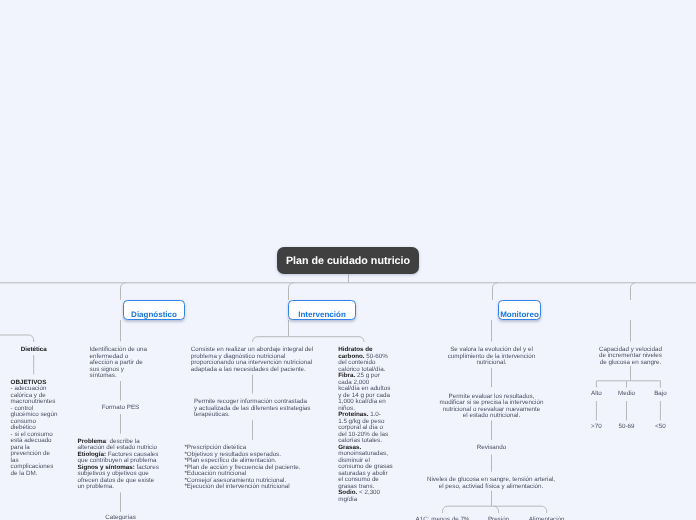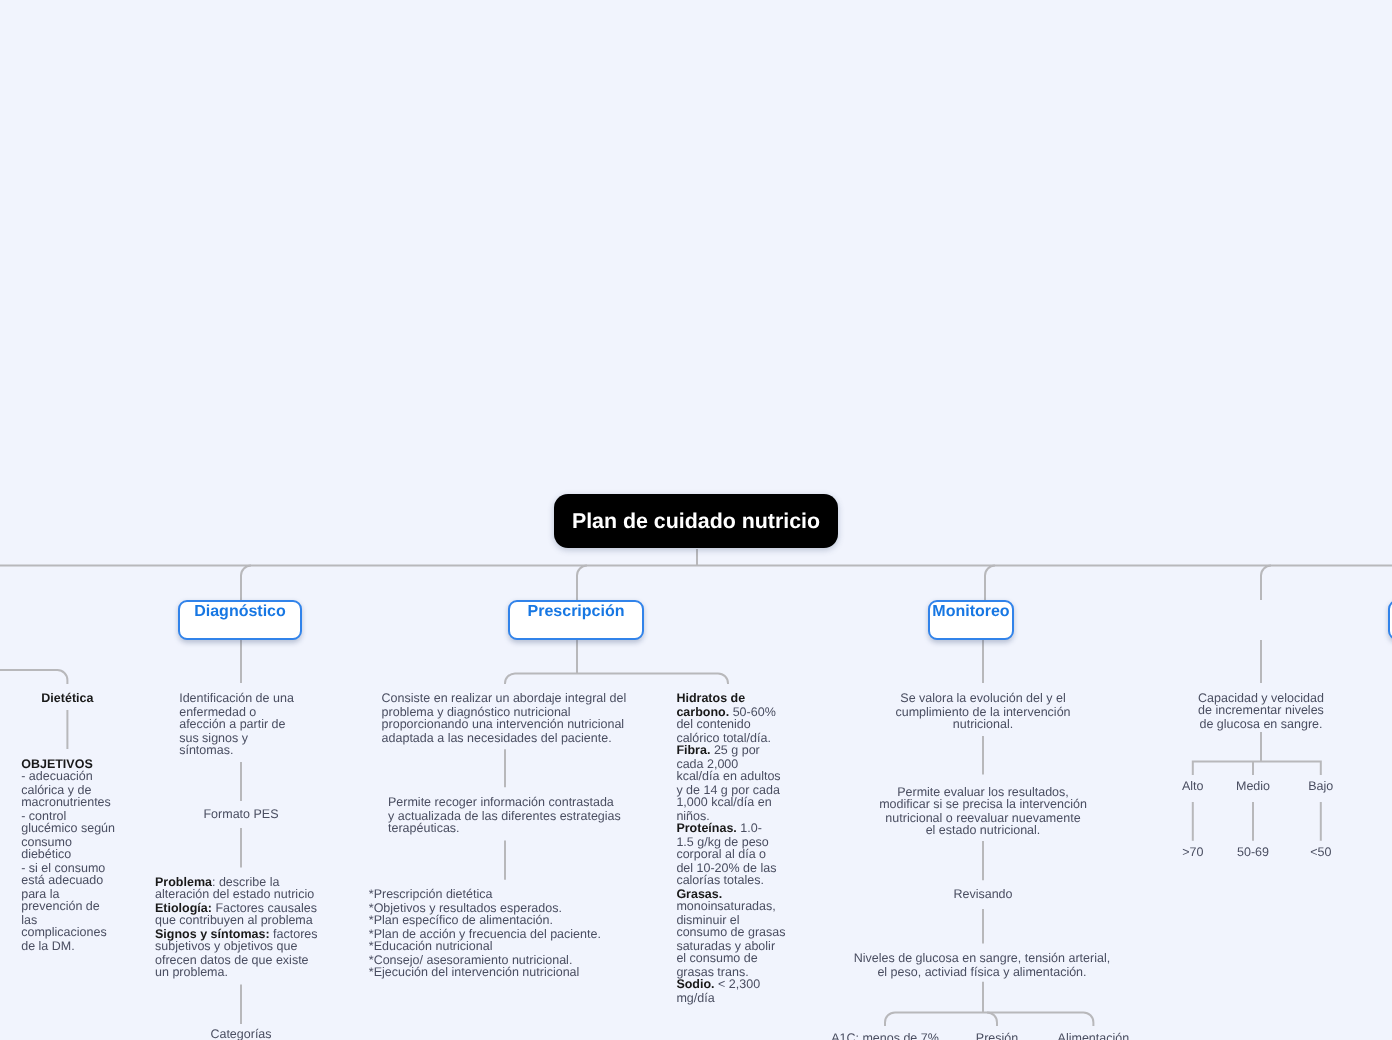--- a/index.html
+++ b/index.html
@@ -6,29 +6,29 @@
   html,body{margin:0;padding:0;}
   body{width:696px;height:520px;overflow:hidden;background:#f1f4fd;
        font-family:"Liberation Sans",sans-serif;
        -webkit-font-smoothing:antialiased;text-rendering:geometricPrecision;}
   #canvas{will-change:transform;}
   #canvas{position:absolute;left:0;top:0;width:696px;height:520px;overflow:hidden;}
   svg.edges{position:absolute;left:0;top:0;width:696px;height:520px;}
   svg.edges path{fill:none;stroke:#b8b8bb;stroke-width:1;}
 
   .rootnode{position:absolute;left:277px;top:247px;width:142px;height:27px;
-            background:#000000;color:#fff;border-radius:7px;
+            background:#404040;color:#fff;border-radius:7px;
             font-weight:bold;font-size:10.7px;
             display:flex;align-items:center;justify-content:center;
             box-shadow:0 1px 3px rgba(60,80,120,0.30);}
   .bnode{position:absolute;box-sizing:border-box;top:299.8px;height:20.4px;
          background:#fff;color:#1777e3;border:1.75px solid #3183ea;
          border-radius:4.5px;font-weight:bold;font-size:8px;
-         display:flex;align-items:flex-start;justify-content:center;
-         box-shadow:0 1.2px 2.5px rgba(70,90,130,0.32);}
+         display:flex;align-items:flex-end;justify-content:center;
+         box-shadow:0 1.2px 2.5px rgba(70,90,130,0.32);margin-left:34px;}
 
   .tx{position:absolute;font-size:6.25px;line-height:6.5px;color:#4a4e61;}
   .tx b{color:#191919;font-weight:bold;}
   .ctr{text-align:center;}
   .lbl{position:absolute;font-size:6.25px;line-height:6.5px;color:#4a4e61;
        text-align:center;white-space:nowrap;transform:translateX(-50%);}
   .lbl.bd{font-weight:bold;color:#191919;}
 </style>
 </head>
 <body>
@@ -74,21 +74,21 @@
   </svg>
 
   <div class="rootnode">
     <span>Plan de cuidado nutricio</span>
   </div>
 
   <div class="bnode" style="left:89px;width:62px;">
     <span>Diagnóstico</span>
   </div>
   <div class="bnode" style="left:254px;width:68px;">
-    <span>Prescripción</span>
+    <span>Intervención</span>
   </div>
   <div class="bnode" style="left:464px;width:43px;">
     <span>Monitoreo</span>
   </div>
   <div class="bnode" style="left:693.5px;width:60px;">
     <span></span>
   </div>
   <div class="tx" style="left:693.5px;top:464.3px;width:40px;"></div>
 
   <div class="lbl bd" style="left:33.7px;top:346.8px;"><span>Dietética</span></div>

